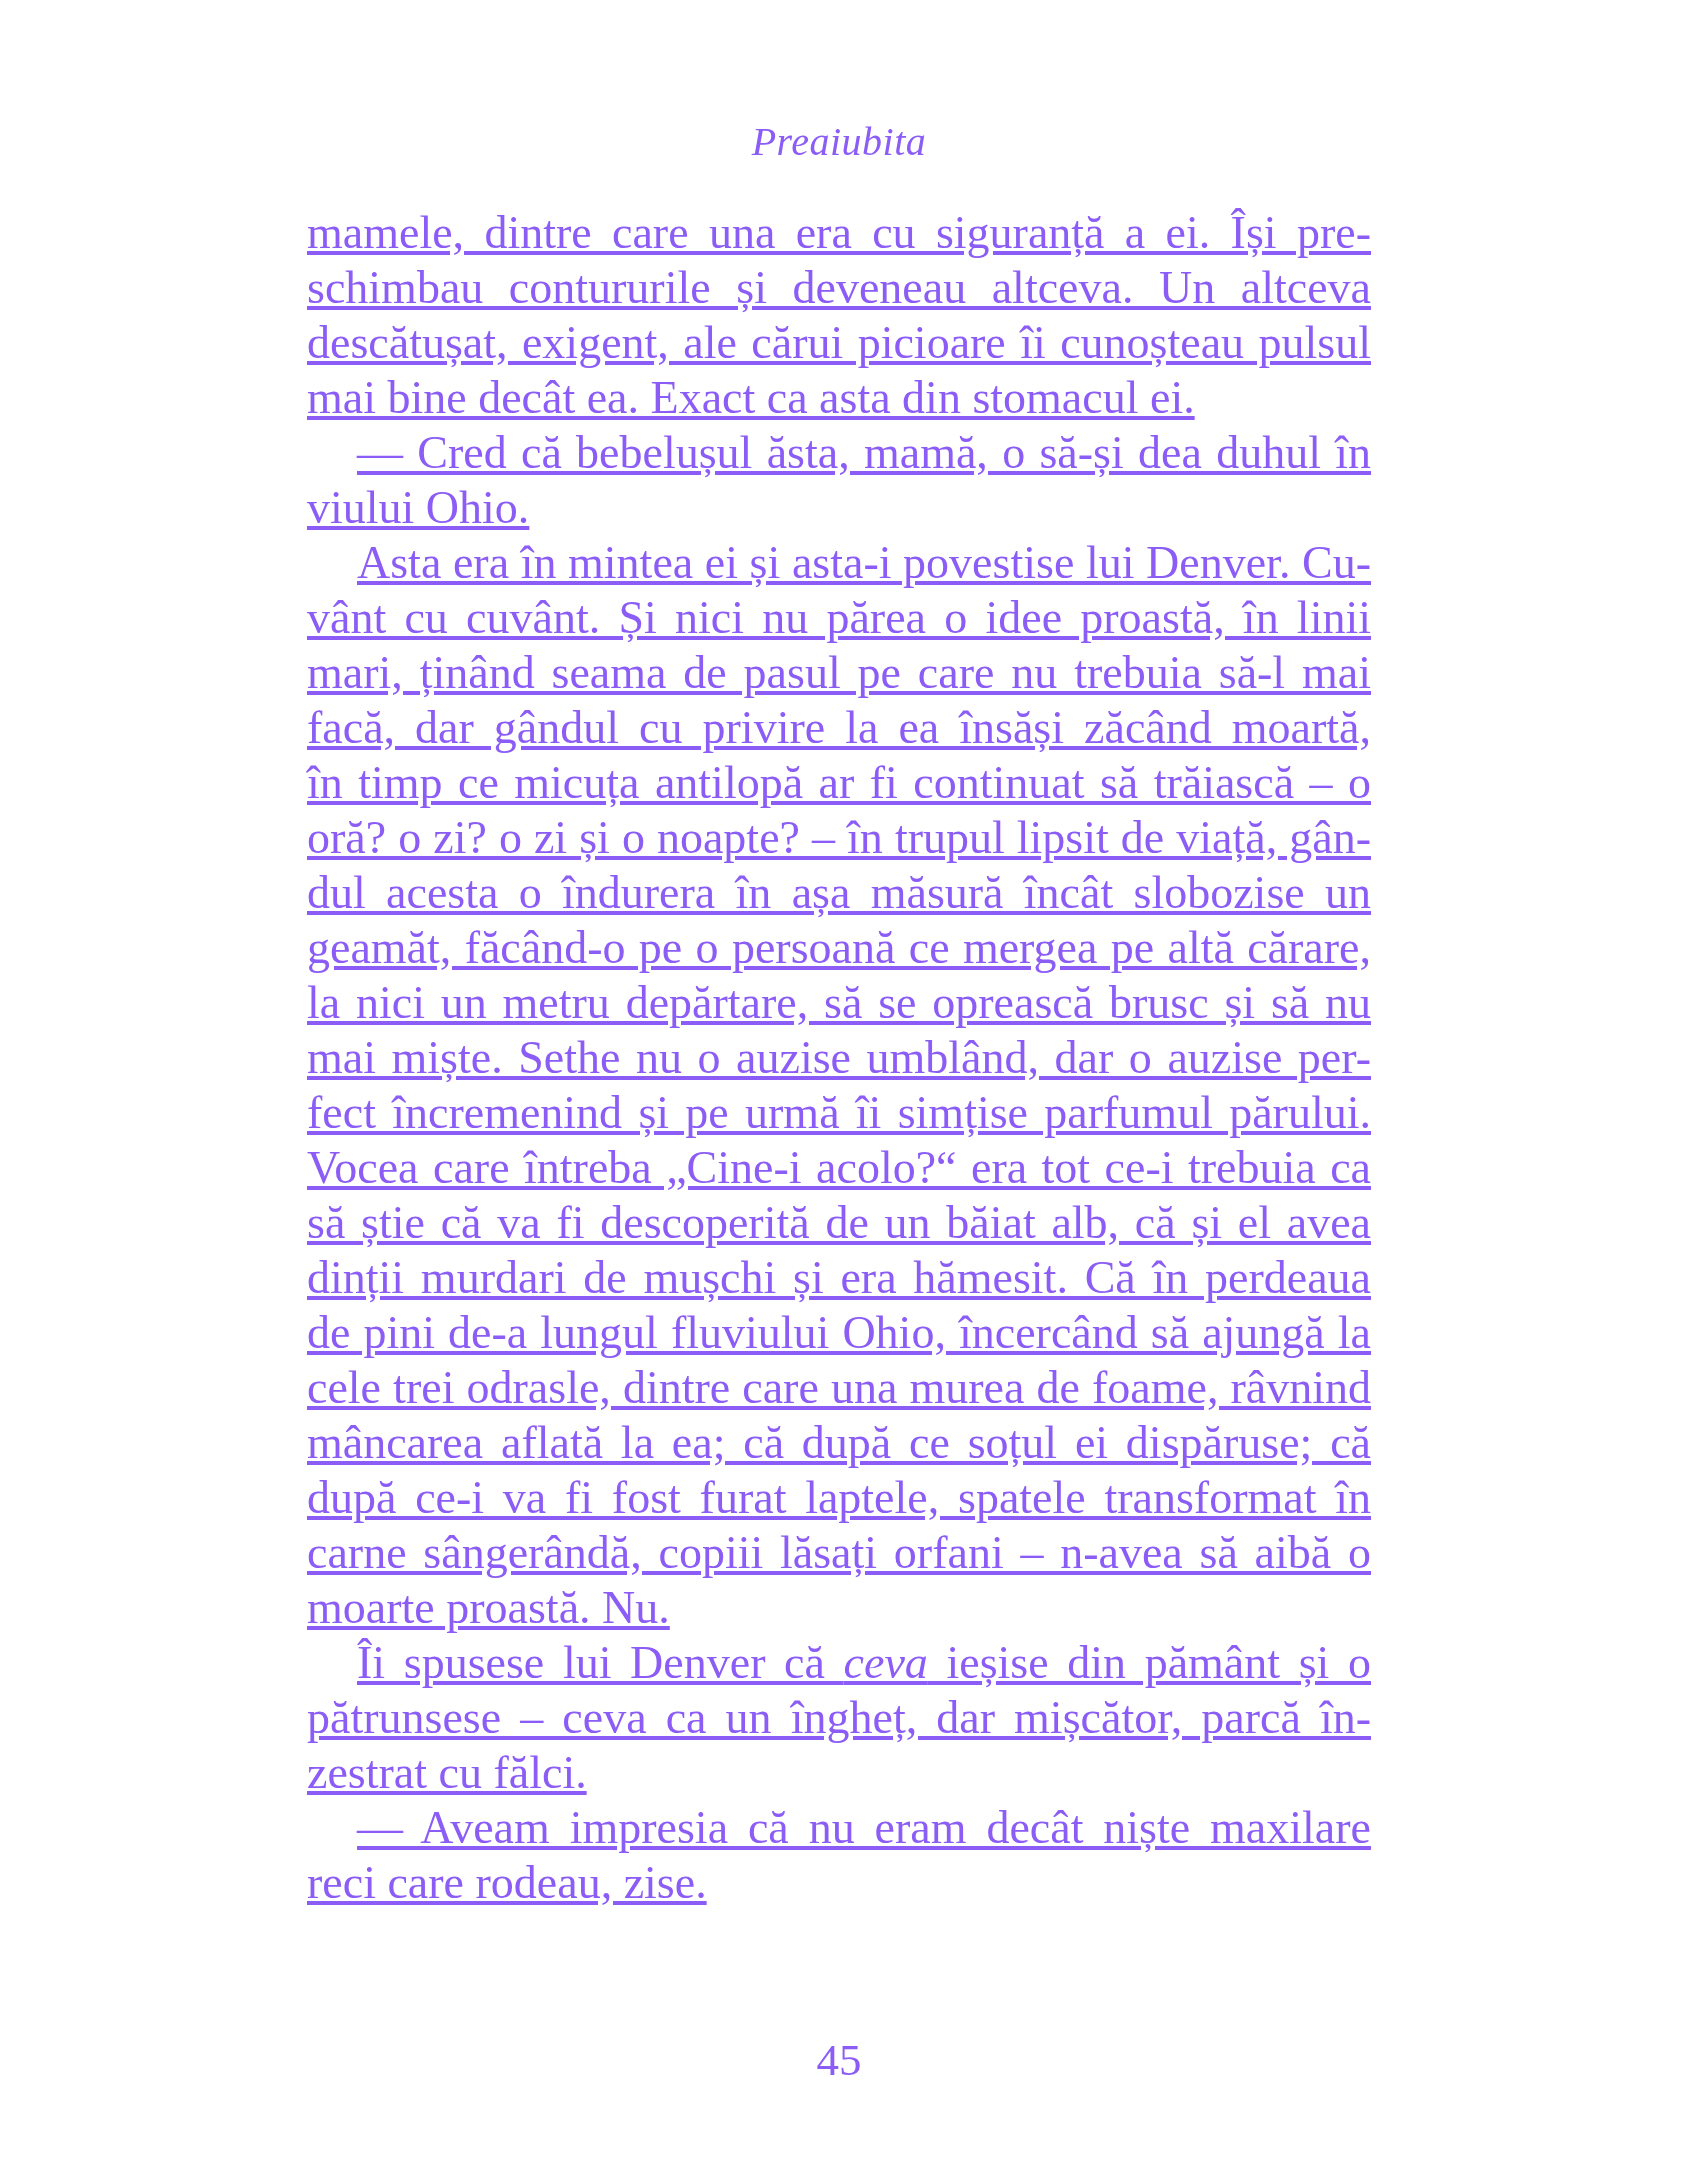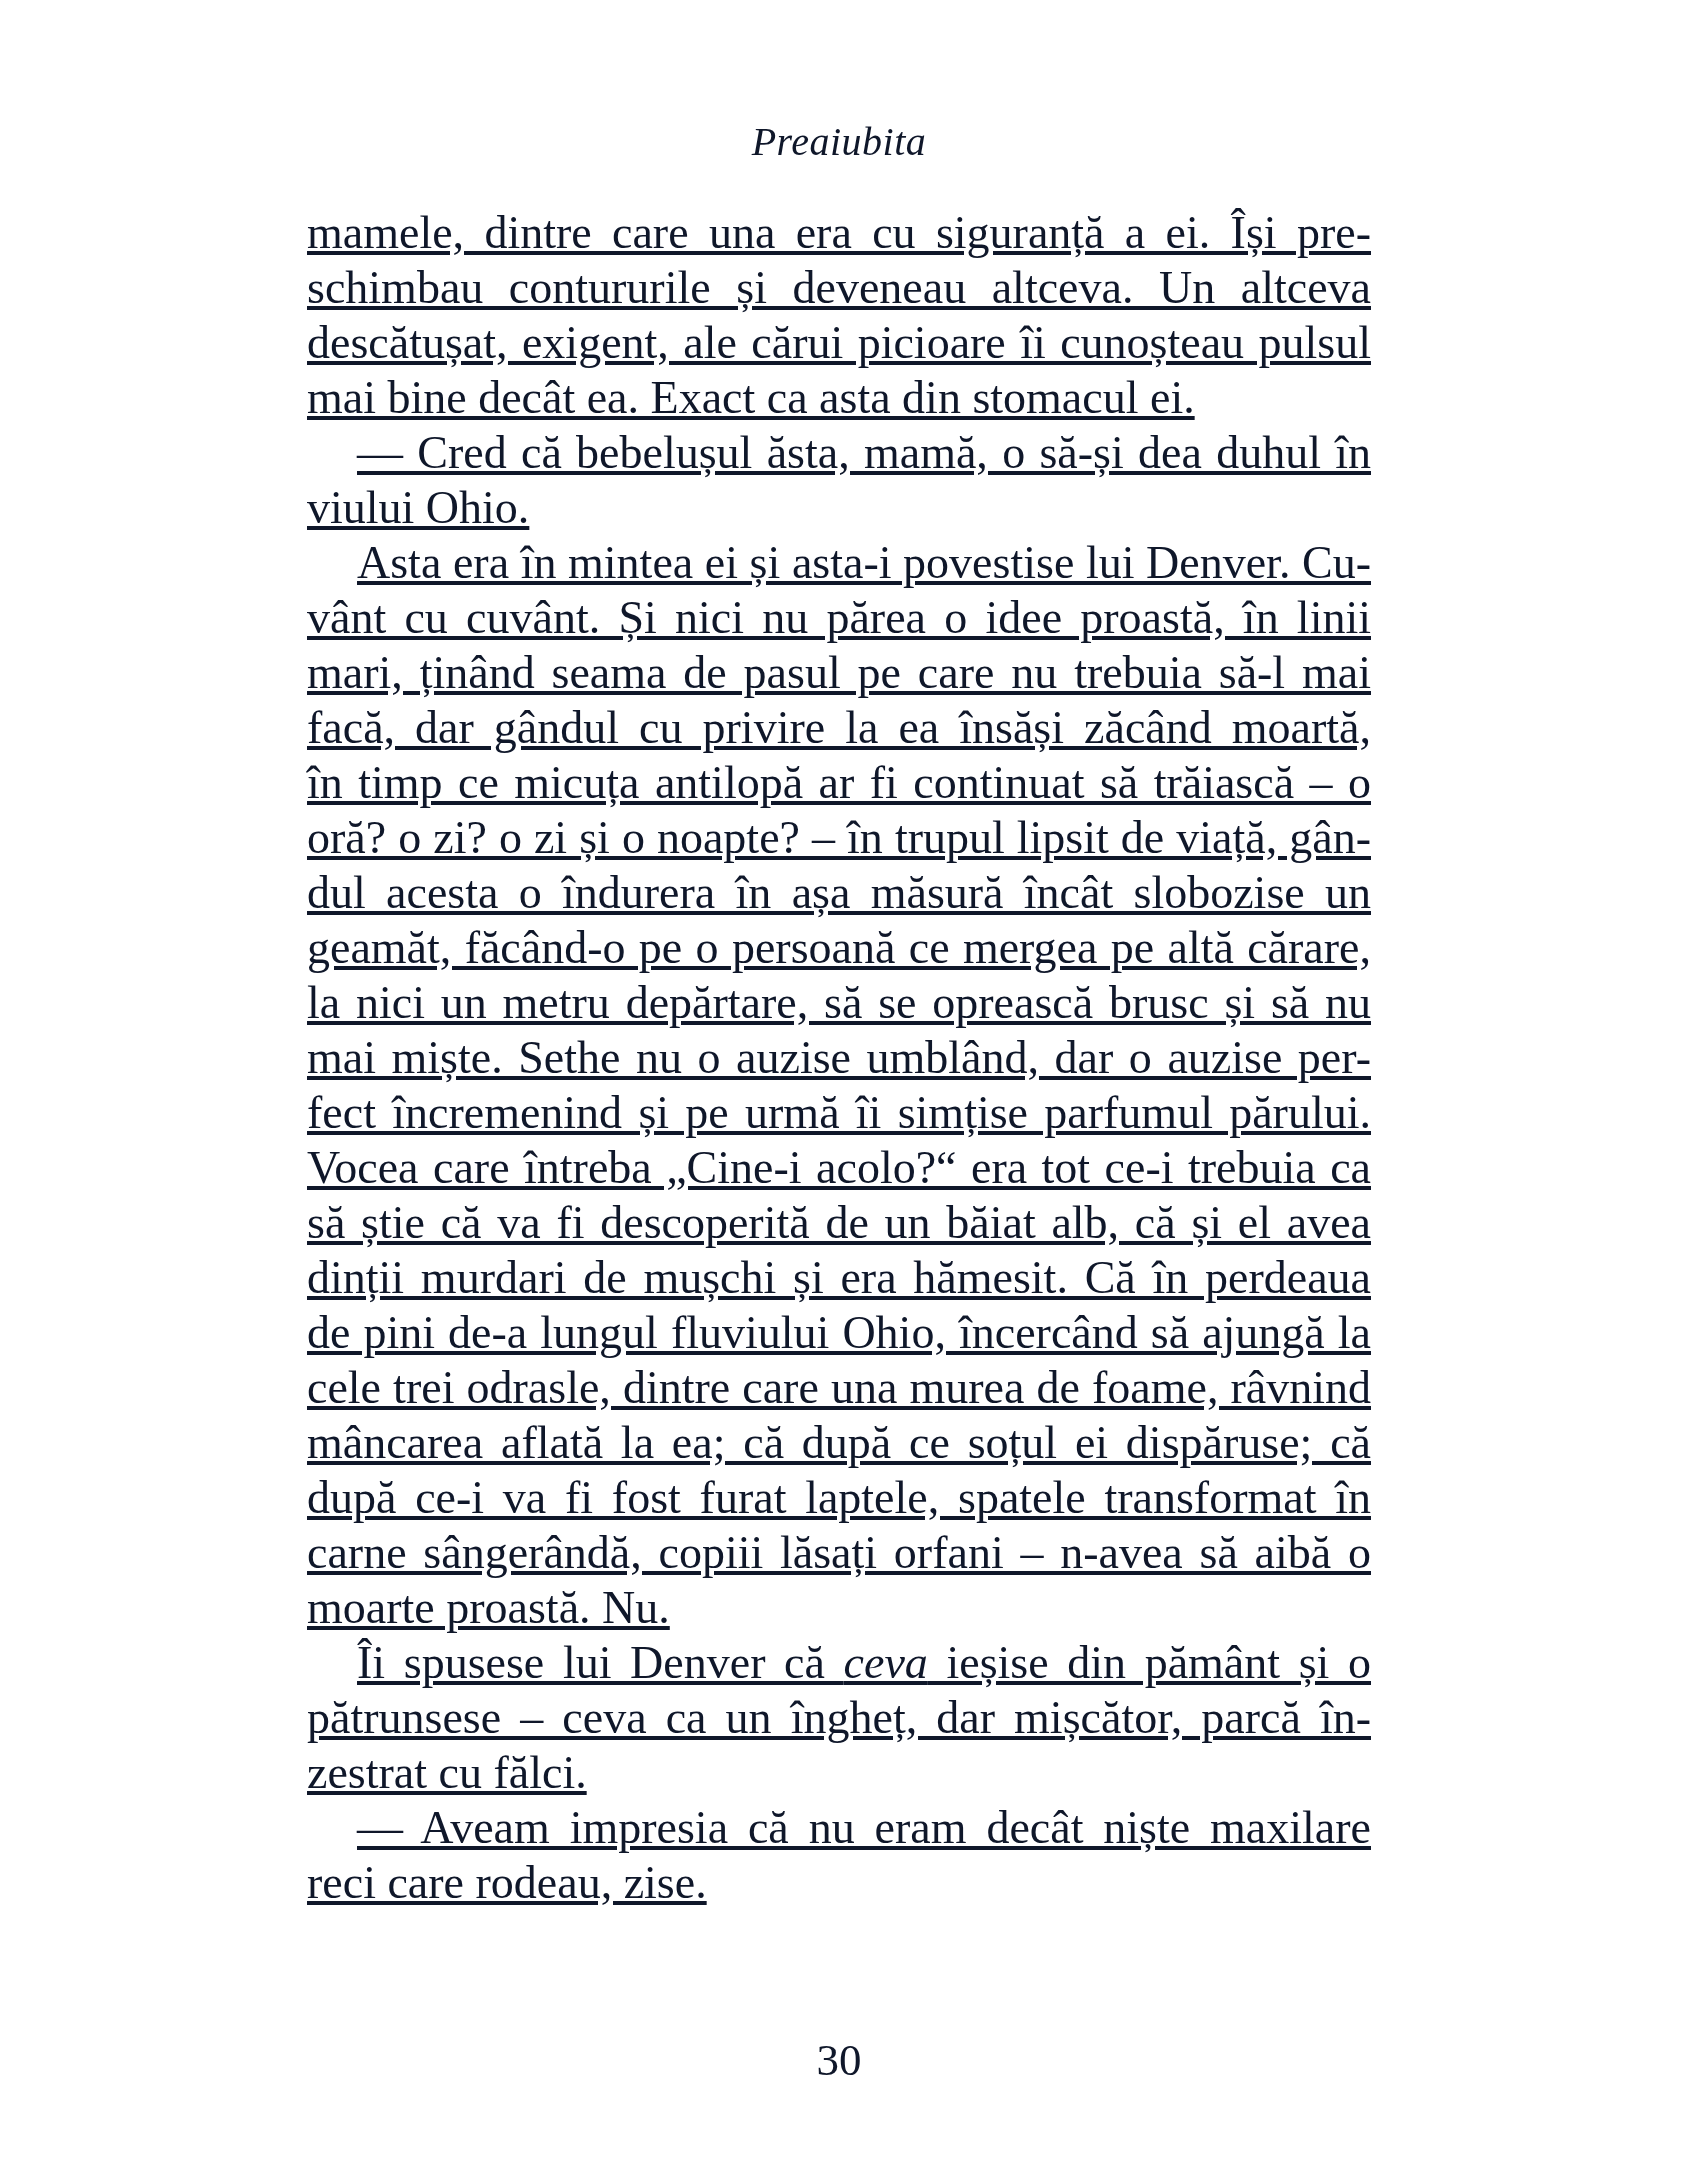--- a/index.html
+++ b/index.html
@@ -3,21 +3,21 @@
 <meta charset="utf-8">
 <style>
   html, body { margin: 0; padding: 0; background: #ffffff; }
 
   .page {
     position: relative;
     width: 1683px;
     height: 2178px;
     background: #ffffff;
     font-family: "Liberation Serif", "DejaVu Serif", serif;
-    color: #0f172a;
+    color: #8b5cf6;
     overflow: hidden;
   }
 
   .running-header {
     position: absolute;
     top: 119px;
     left: 307px;
     width: 1064px;
     text-align: center;
     font-style: italic;
@@ -106,15 +106,15 @@
         <div class="line just indent">Îi spusese lui Denver că <i>ceva</i> ieșise din pământ și o</div>
         <div class="line just">pătrunsese – ceva ca un îngheț, dar mișcător, parcă în-</div>
         <div class="line last">zestrat cu fălci.</div>
       </div>
       <div class="para">
         <div class="line just indent">— Aveam impresia că nu eram decât niște maxilare</div>
         <div class="line last">reci care rodeau, zise.</div>
       </div>
     </div>
 
-  <div class="page-number">30</div>
+  <div class="page-number">45</div>
 </div>
 
 
 </body></html>

